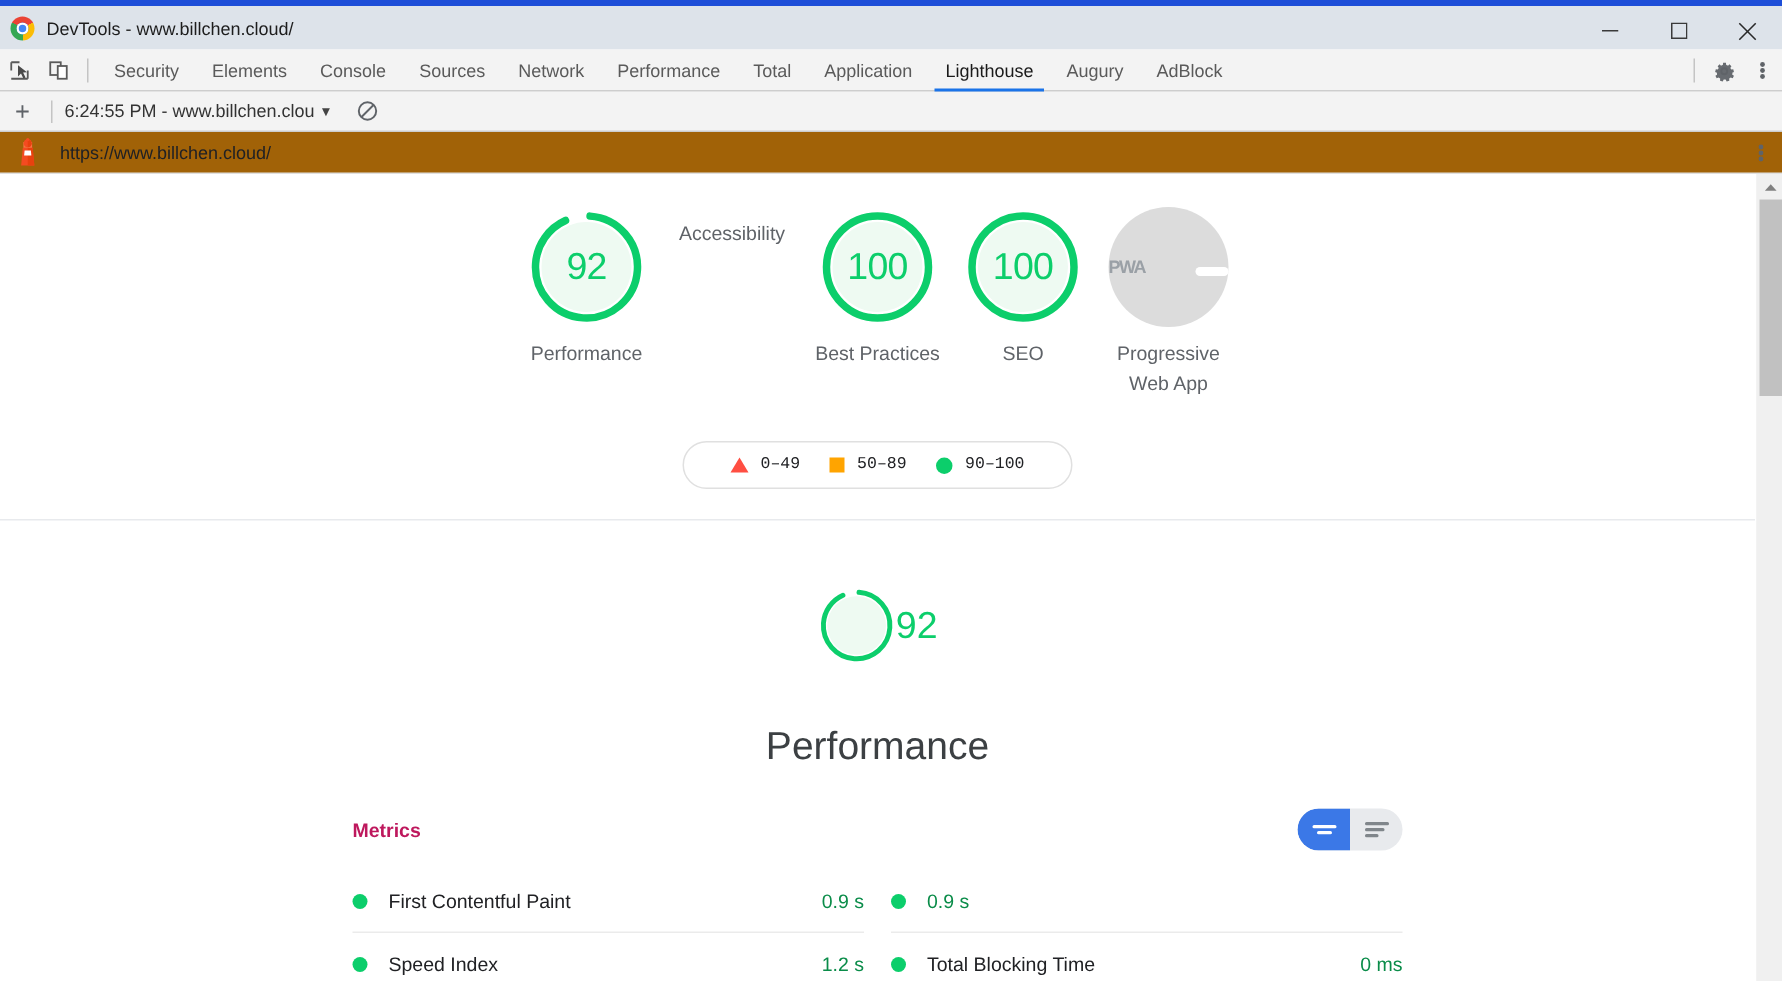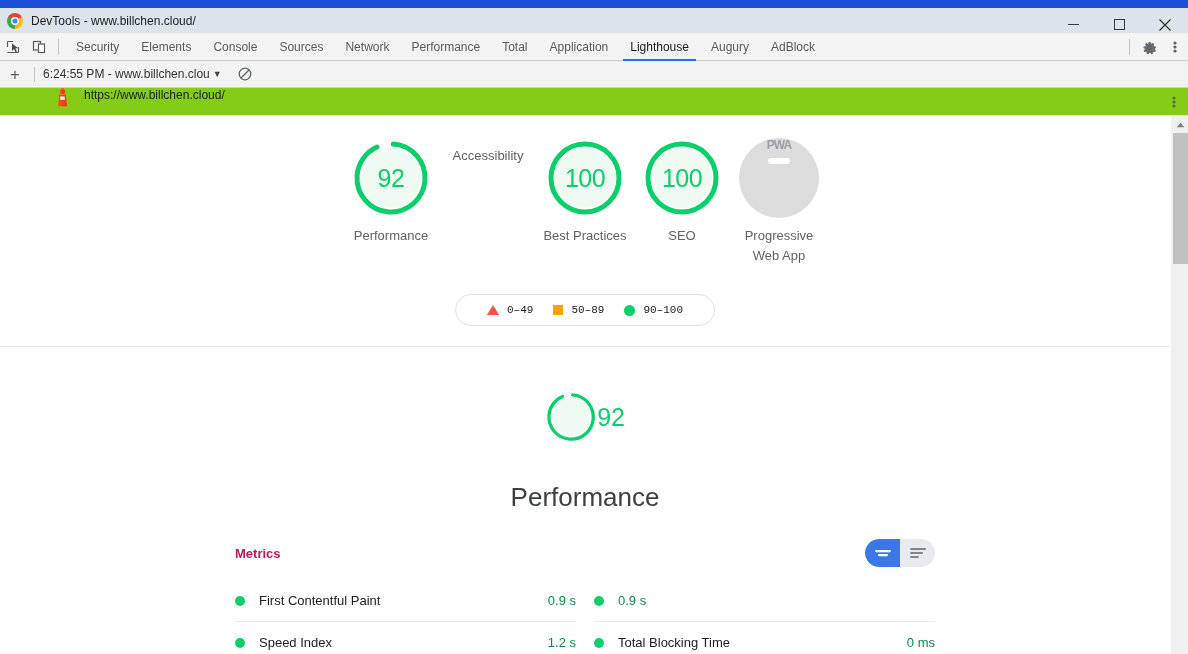--- a/index.html
+++ b/index.html
@@ -9,21 +9,21 @@
     width: 1188px; height: 654px;
     overflow: hidden;
     font-family: "Liberation Sans", sans-serif;
     background: #ffffff;
   }
 
   
   .titlebar {
     height: 33px;
     background: #dde3ea;
-    border-top: 8px solid #1d4ed8;
+    border-top: 4px solid #1d4ed8;
     display: flex;
     align-items: center;
     position: relative;
   }
   .chrome-logo {
     width: 16px; height: 16px;
     margin-left: 7px; margin-right: 8px;
     border-radius: 50%;
     position: relative;
     background: conic-gradient(from -60deg, #ea4335 0deg 120deg, #fbbc05 120deg 240deg, #34a853 240deg 360deg);
@@ -135,25 +135,25 @@
   }
   .clear-btn {
     margin-left: 13px;
     width: 20px; height: 20px;
     display: flex; align-items: center; justify-content: center;
   }
 
   
   .urlbar {
     height: 28px;
-    background: #84cc16;
+    background: #a16207;
     border-bottom: 1px solid #e0e0e0;
     display: flex;
-    position: relative;
-    padding-left: 44px;
+    align-items: center;
+    position: relative;
   }
   .lh-icon { margin-left: 10px; width: 17px; height: 19px; flex: none; }
   .url-text {
     font-size: 12px; color: #202124;
     margin-left: 13px;
   }
   .url-dots {
     position: absolute; right: 12px; top: 0; height: 28px;
     display: flex; align-items: center;
   }
@@ -206,23 +206,23 @@
     font-size: 13px;
     color: #5f6368;
     text-align: center;
     line-height: 20px;
   }
   .gauge-pwa {
     width: 80px; height: 80px;
     border-radius: 50%;
     background: #dcdcdc;
     display: flex;
-    flex-direction: column;
-    align-items: center;
-    justify-content: flex-start;
+    flex-direction: row;
+    align-items: center;
+    justify-content: space-between;
   }
   .pwa-text {
     font-size: 12px;
     color: #9aa0a6;
     letter-spacing: -1px;
     font-weight: bold;
   }
   .pwa-dash {
     width: 22px; height: 6px;
     background: #ffffff;

